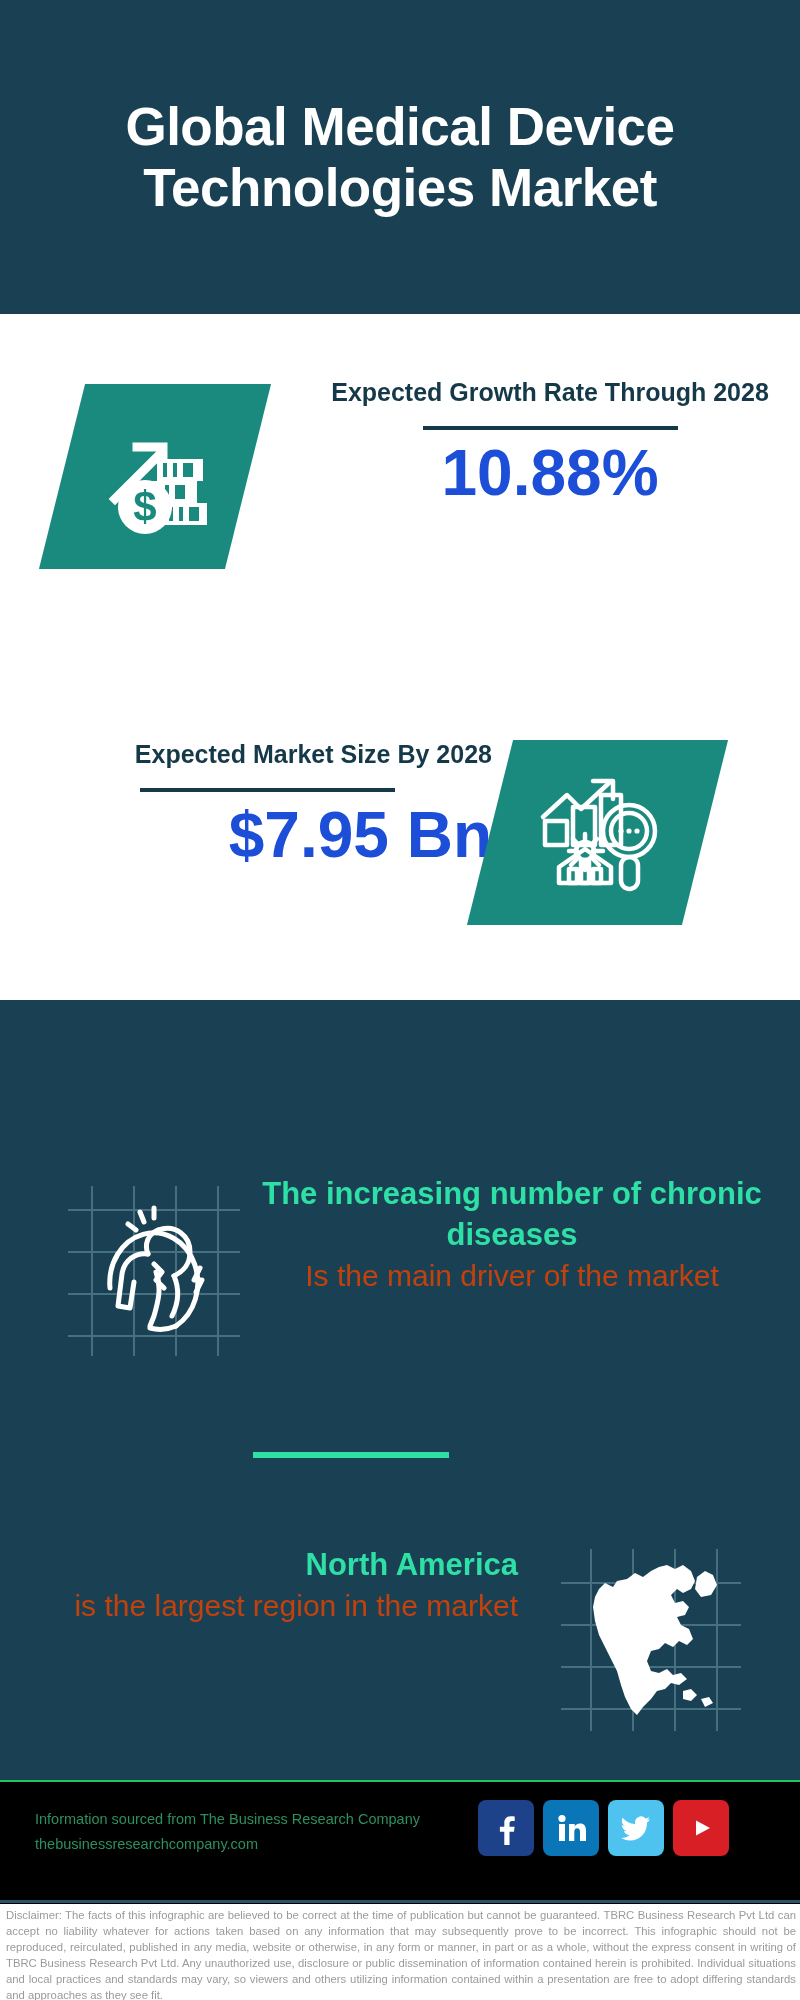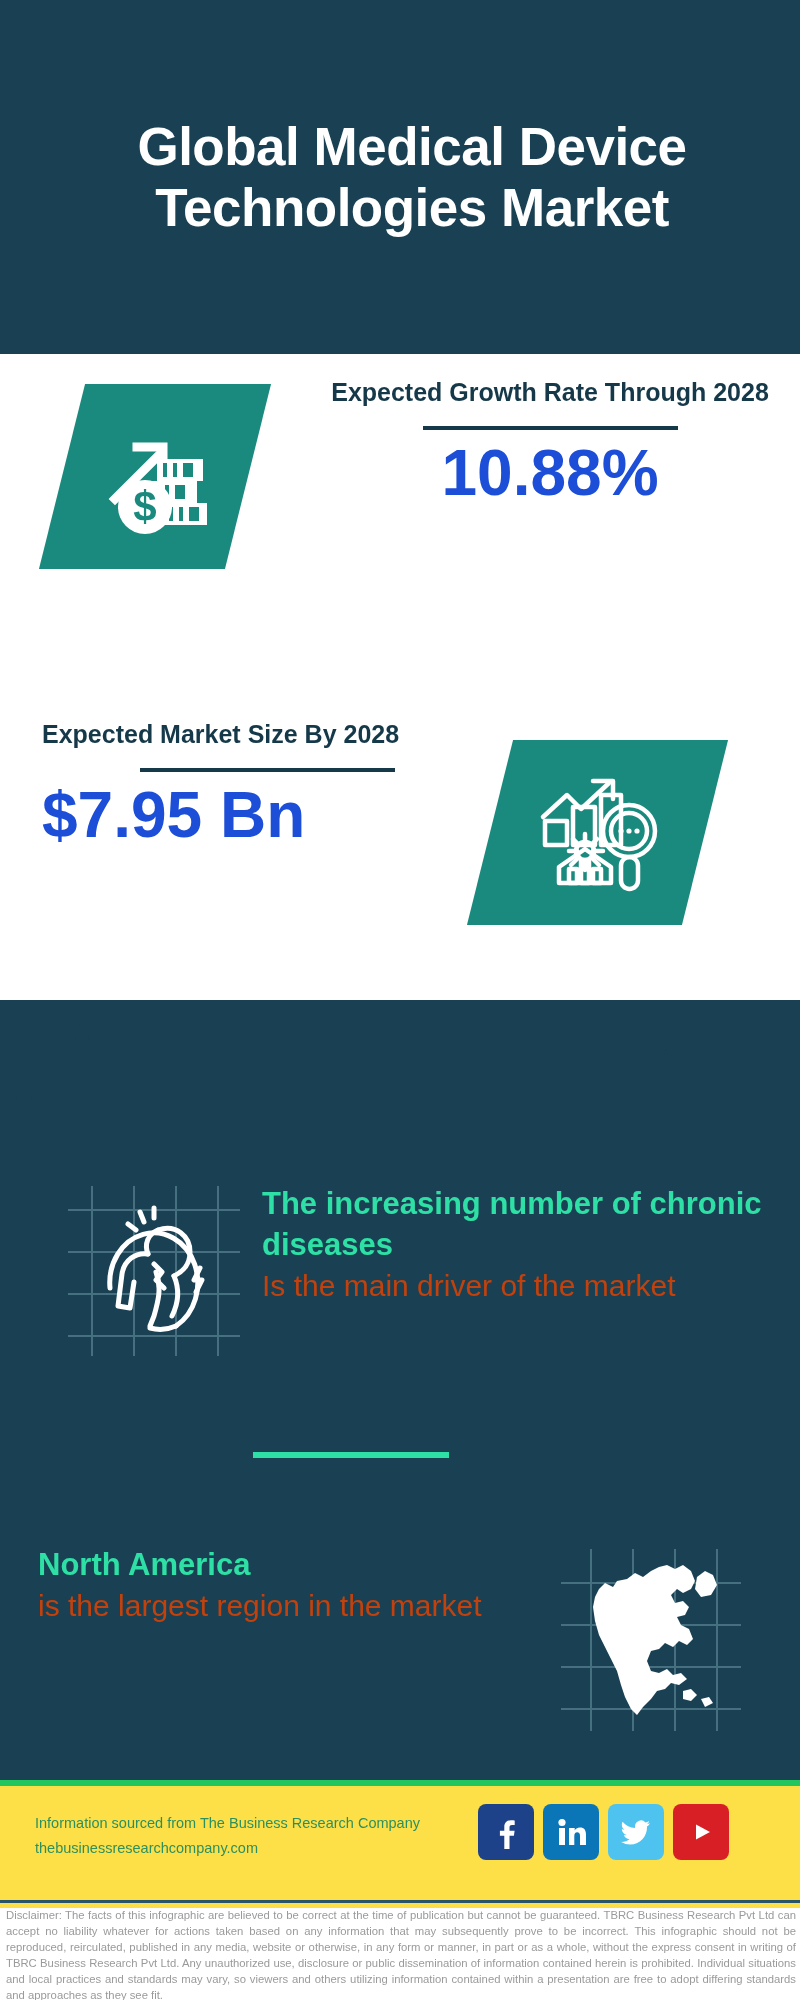--- a/index.html
+++ b/index.html
@@ -6,23 +6,23 @@
   body{
     width:800px;height:2000px;
     background:#ffffff;
     font-family:"Liberation Sans", sans-serif;
     overflow:hidden;
   }
   .page{position:relative;width:800px;height:2000px;}
 
   
   .header{
-    position:absolute;left:0;top:0;width:800px;height:354px;
+    position:absolute;left:0;top:0;width:800px;height:314px;
     background:#1a4153;
-    display:flex;align-items:center;justify-content:flex-end;
+    display:flex;align-items:center;justify-content:center;
   }
   .header-title{
     color:#ffffff;
     font-size:53px;
     font-weight:bold;
     line-height:1.16;
     text-align:center;
     letter-spacing:-0.5px;
     padding:0 18px;
     max-width:740px;
@@ -54,21 +54,21 @@
   }
   .stat-value{
     color:#1d4ed8;font-size:64px;font-weight:bold;line-height:1.1;
   }
 
   
   .stat2{
     position:absolute;left:0;top:690px;width:800px;height:300px;
   }
   .stat2-text{
-    position:absolute;left:42px;top:28px;width:450px;text-align:left;
+    position:absolute;left:42px;top:48px;width:450px;text-align:right;
   }
   .badge2{left:490px;top:50px;width:215px;height:185px;}
   .badge2 .icon-holder{
     transform:skewX(14deg);
     width:100%;height:100%;
     display:flex;align-items:center;justify-content:center;
   }
 
   
   .dark-panel{
@@ -81,48 +81,48 @@
 
   
   .driver-row{
     position:absolute;left:0;top:1160px;width:800px;height:250px;
   }
   .grid-icon-box{
     position:absolute;
   }
   .driver-icon-box{left:58px;top:16px;width:190px;height:190px;}
   .driver-text{
-    position:absolute;left:262px;top:24px;width:500px;text-align:left;
+    position:absolute;left:262px;top:14px;width:500px;text-align:center;
   }
   .hl-green{
     color:#2ee0a5;font-size:31px;font-weight:bold;line-height:1.32;
   }
   .body-white{
     color:#c2410c;font-size:30px;line-height:1.32;font-weight:normal;
   }
 
   .mint-divider{
     position:absolute;left:253px;top:1452px;width:196px;height:6px;
     background:#2ee0a5;
   }
 
   
   .region-row{
     position:absolute;left:0;top:1535px;width:800px;height:230px;
   }
   .region-text{
-    position:absolute;left:38px;top:10px;width:480px;text-align:left;
+    position:absolute;left:38px;top:10px;width:480px;text-align:right;
   }
   .region-icon-box{left:555px;top:8px;width:190px;height:195px;}
 
   
   .footer{
     position:absolute;left:0;top:1780px;width:800px;height:122px;
-    background:#fde047;
-    border-top:6px solid #22c55e;
+    background:#000000;
+    border-top:2px solid #22c55e;
   }
   .footer-text{
     position:absolute;left:35px;top:25px;width:430px;
     color:#2e8f5e;font-size:14.5px;line-height:1.7;
   }
   .social-row{
     position:absolute;left:478px;top:18px;display:flex;gap:9px;
   }
   .social{
     width:56px;height:56px;border-radius:8px;

